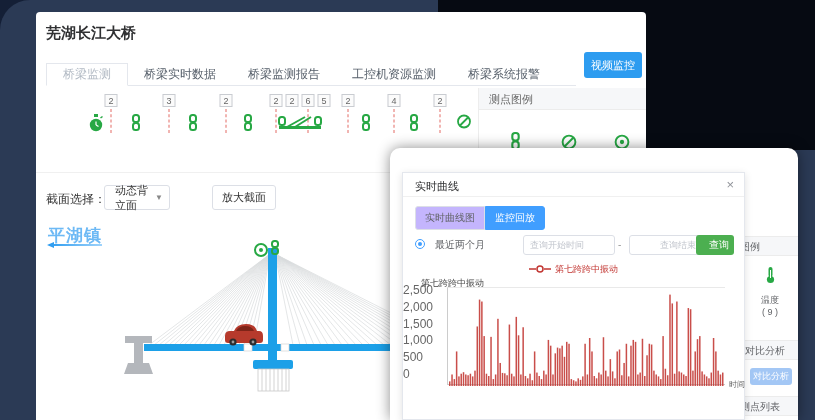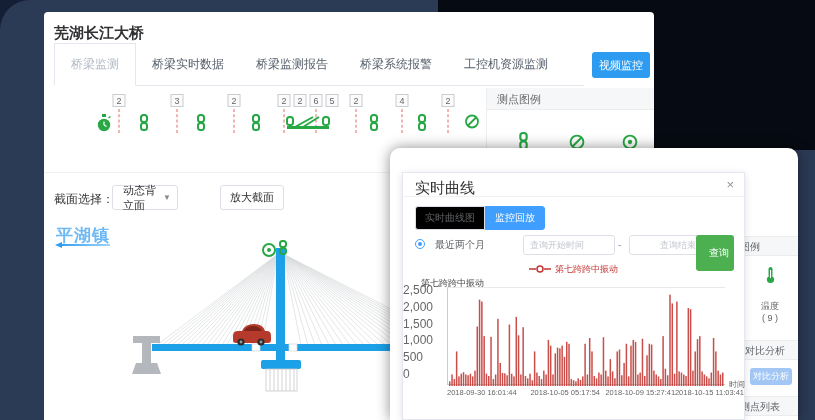--- a/index.html
+++ b/index.html
@@ -2,25 +2,25 @@
 <html><head>
 <meta charset="utf-8">
 <style>
   * { margin:0; padding:0; box-sizing:border-box; }
   html,body { width:815px; height:420px; overflow:hidden; font-family:"Liberation Sans","DejaVu Sans",sans-serif; }
   body { position:relative; background:#141f36; }
   .desktop { position:absolute; inset:0; background:#2b3a55; border-top-left-radius:30px; }
   .bg-black { position:absolute; left:438px; top:0; width:377px; height:150px; background:#060a12; }
 
   
-  .main-window { position:absolute; left:44px; top:12px; width:610px; height:408px; background:#fff; border-radius:4px 4px 0 0; z-index:2; overflow:hidden; }
+  .main-window { position:absolute; left:36px; top:12px; width:610px; height:408px; background:#fff; border-radius:4px 4px 0 0; z-index:2; overflow:hidden; }
   .mw-title { position:absolute; left:10px; top:12px; font-size:15px; font-weight:bold; color:#303133; }
   .mw-video-btn { position:absolute; right:4px; top:40px; width:58px; height:26px; background:#2d9cf0; color:#fff; font-size:11px; border:none; border-radius:3px; cursor:pointer; }
   .tabs { position:absolute; left:10px; top:44px; right:70px; height:30px; display:flex; align-items:flex-end; border-bottom:1px solid #e4e7ed; }
-  .tab { padding:12px 16px; font-size:12px; color:#57606b; cursor:pointer; }
+  .tab { padding:2px 16px; font-size:12px; color:#57606b; cursor:pointer; }
   .tab.active { border:1px solid #e4e7ed; border-bottom:1px solid #fff; margin-bottom:-1px; background:#fff; color:#b2bac4; }
 
   
   .sensor-area { position:absolute; left:0; top:76px; width:440px; height:80px; }
   .badge { position:absolute; top:6px; min-width:13px; height:13px; padding:0 2px; border:1px solid #c9ccd1; background:#fbfbfb; color:#666; font-size:9px; line-height:12px; text-align:center; transform:translateX(-50%); }
   .dash { position:absolute; top:21px; width:0; height:24px; border-left:1px dashed #e36a64; transform:translateX(-50%); }
   .s-icon { position:absolute; top:26px; transform:translateX(-50%); }
 
   
   .legend-panel { position:absolute; left:442px; top:76px; width:168px; height:332px; border-left:1px solid #ededed; }
@@ -41,46 +41,46 @@
 
   .bridge-svg { position:absolute; left:5px; top:228px; }
 
   
   .overlay-window { position:absolute; left:390px; top:148px; width:408px; height:272px; background:#fff; border-radius:10px 10px 0 0; z-index:5; overflow:hidden; box-shadow:0 0 14px rgba(0,0,0,.45); }
   .ow-sidebar { position:absolute; left:300px; top:80px; width:108px; bottom:0; z-index:1; }
   .ow-sidebar .bar { height:20px; background:#f6f7f9; border-top:1px solid #ececec; border-bottom:1px solid #ececec; font-size:10px; color:#606266; line-height:19px; }
   .ow-legend-bar { position:absolute; left:0; top:8px; width:108px; }
   .ow-legend-bar span { margin-left:30px; }
   .ow-temp { position:absolute; left:62px; top:38px; width:36px; text-align:center; }
-  .ow-temp .t-label { font-size:9px; color:#606266; margin-top:12px; }
+  .ow-temp .t-label { font-size:9px; color:#606266; margin-top:6px; }
   .ow-temp .t-count { font-size:9px; color:#606266; }
   .ow-compare-bar { position:absolute; left:0; top:112px; width:108px; }
   .ow-compare-bar span { margin-left:55px; }
   .ow-compare-btn { position:absolute; left:60px; top:140px; width:42px; height:17px; background:#a3c7f5; color:#fff; border:none; border-radius:3px; font-size:9px; cursor:pointer; }
   .ow-points-bar { position:absolute; left:0; top:168px; width:108px; }
   .ow-points-bar span { margin-left:30px; }
 
   
   .modal-card { position:absolute; left:12px; top:24px; width:343px; height:248px; background:#fff; border:1px solid #e4e7ed; box-shadow:0 2px 8px rgba(0,0,0,.12); z-index:3; }
   .mc-header { height:24px; border-bottom:1px solid #f0f0f0; position:relative; }
-  .mc-title { position:absolute; left:12px; top:6px; font-size:15px; color:#303133;text-align:center; }
+  .mc-title { position:absolute; left:12px; top:6px; font-size:11px; color:#303133;text-align:center; }
   .mc-close { position:absolute; right:10px; top:4px; font-size:13px; color:#909399; cursor:pointer; }
   .mc-tabs { position:absolute; left:12px; top:33px; display:flex; }
   .mc-tab { font-size:10px; padding:4px 9px; cursor:pointer; }
-  .mc-tab.plain { border:1px solid #dcdfe6; color:#606266; background:#000000; border-radius:3px 0 0 3px; }
+  .mc-tab.plain { border:1px solid #dcdfe6; color:#606266; background:#c4b5fd; border-radius:3px 0 0 3px; }
   .mc-tab.active { background:#409eff; color:#fff; border:1px solid #409eff; border-radius:0 3px 3px 0; }
   .mc-query { position:absolute; left:12px; top:62px; right:10px; height:20px; }
   .radio { position:absolute; left:0; top:4px; width:10px; height:10px; border:1px solid #409eff; border-radius:50%; }
   .radio::after { content:""; position:absolute; left:2px; top:2px; width:4px; height:4px; border-radius:50%; background:#409eff; }
   .radio-label { position:absolute; left:20px; top:3px; font-size:10px; color:#606266; }
   .time-input { position:absolute; top:0; width:92px; height:20px; border:1px solid #dcdfe6; border-radius:3px; font-size:9px; color:#606266; padding:0 6px; }
   .time-input::placeholder { color:#c0c4cc; }
   .t1 { left:108px; } .t2 { left:214px;text-align:right; }
   .range-sep { position:absolute; left:203px; top:4px; font-size:10px; color:#999; }
-  .query-btn { position:absolute; right:0; top:0; width:38px; height:36px; background:#4caf50; color:#fff; border:none; border-radius:3px; font-size:10px; cursor:pointer;padding-left:8px; }
+  .query-btn { position:absolute; right:0; top:0; width:38px; height:20px; background:#4caf50; color:#fff; border:none; border-radius:3px; font-size:10px; cursor:pointer;padding-left:8px; }
   .mc-legend { position:absolute; left:0; top:90px; width:100%; text-align:center; font-size:9px; color:#c23531; }
   .mc-legend .lmark { display:inline-block; vertical-align:middle; margin-right:4px; }
   .chart-title { position:absolute; left:18px; top:104px; font-size:9px; color:#464646; }
   .chart-wrap { position:absolute; left:0px; top:114px; width:343px; height:120px; }
   .y-labels { position:absolute; left:0; top:0; width:40px; height:98px; display:flex; flex-direction:column; justify-content:space-between; }
   .y-labels div { font-size:12px; color:#666; text-align:left; transform:translateY(-4px); }
   .plot { position:absolute; left:44px; top:0; width:278px; height:98px; border-left:1px solid #ccc; border-bottom:1px solid #ccc; border-top:1px solid #e9e9e9; }
   .x-labels { position:absolute; left:44px; top:101px; width:278px; height:10px; }
   .x-labels div { position:absolute; font-size:7.5px; color:#666; white-space:nowrap; }
   .x-axis-name { position:absolute; left:326px; top:92px; font-size:8px; color:#666; }
@@ -92,22 +92,22 @@
 <div class="bg-black"></div>
 
 <div class="main-window">
   <div class="mw-title">芜湖长江大桥</div>
   <button class="mw-video-btn">视频监控</button>
 
   <div class="tabs">
     <div class="tab active">桥梁监测</div>
     <div class="tab">桥梁实时数据</div>
     <div class="tab">桥梁监测报告</div>
+    <div class="tab">工控机资源监测</div>
     <div class="tab">桥梁系统报警</div>
-    <div class="tab">工控机资源监测</div>
   </div>
 
   <div class="sensor-area">
     <span class="s-icon" style="left:60px">
       <svg width="16" height="19" viewBox="0 0 16 19">
           <rect x="6" y="0" width="4" height="3" fill="#27a844"></rect>
           <line x1="12.5" y1="4" x2="14.5" y2="2.5" stroke="#27a844" stroke-width="1.5"></line>
           <circle cx="8" cy="11" r="6.2" fill="#27a844"></circle>
           <line x1="8" y1="11" x2="8" y2="7.5" stroke="#fff" stroke-width="1.2"></line>
           <line x1="8" y1="11" x2="10.5" y2="12.5" stroke="#fff" stroke-width="1.2"></line>
@@ -475,22 +475,16 @@
             <rect x="257.94" y="88.40" width="1.5" height="9.60" fill="#c23531" opacity="0.88"></rect>
             <rect x="260.24" y="90.32" width="1.5" height="7.68" fill="#c23531" opacity="0.88"></rect>
             <rect x="262.53" y="84.56" width="1.5" height="13.44" fill="#c23531" opacity="0.88"></rect>
             <rect x="264.82" y="50.00" width="1.5" height="48.00" fill="#c23531" opacity="0.88"></rect>
             <rect x="267.12" y="63.44" width="1.5" height="34.56" fill="#c23531" opacity="0.88"></rect>
             <rect x="269.41" y="82.64" width="1.5" height="15.36" fill="#c23531" opacity="0.88"></rect>
             <rect x="271.71" y="86.48" width="1.5" height="11.52" fill="#c23531" opacity="0.88"></rect>
             <rect x="274.00" y="84.56" width="1.5" height="13.44" fill="#c23531" opacity="0.88"></rect>
           </svg>
       </div>
-      <div class="x-labels" id="x-labels">
-          <div style="left:0%">2018-09-30 16:01:44</div>
-          <div style="left:30%">2018-10-05 05:17:54</div>
-          <div style="left:57%">2018-10-09 15:27:41</div>
-          <div style="left:82%">2018-10-15 11:03:41</div>
-        </div>
       <div class="x-axis-name">时间</div>
     </div>
   </div>
 </div>
 
 </body></html>

